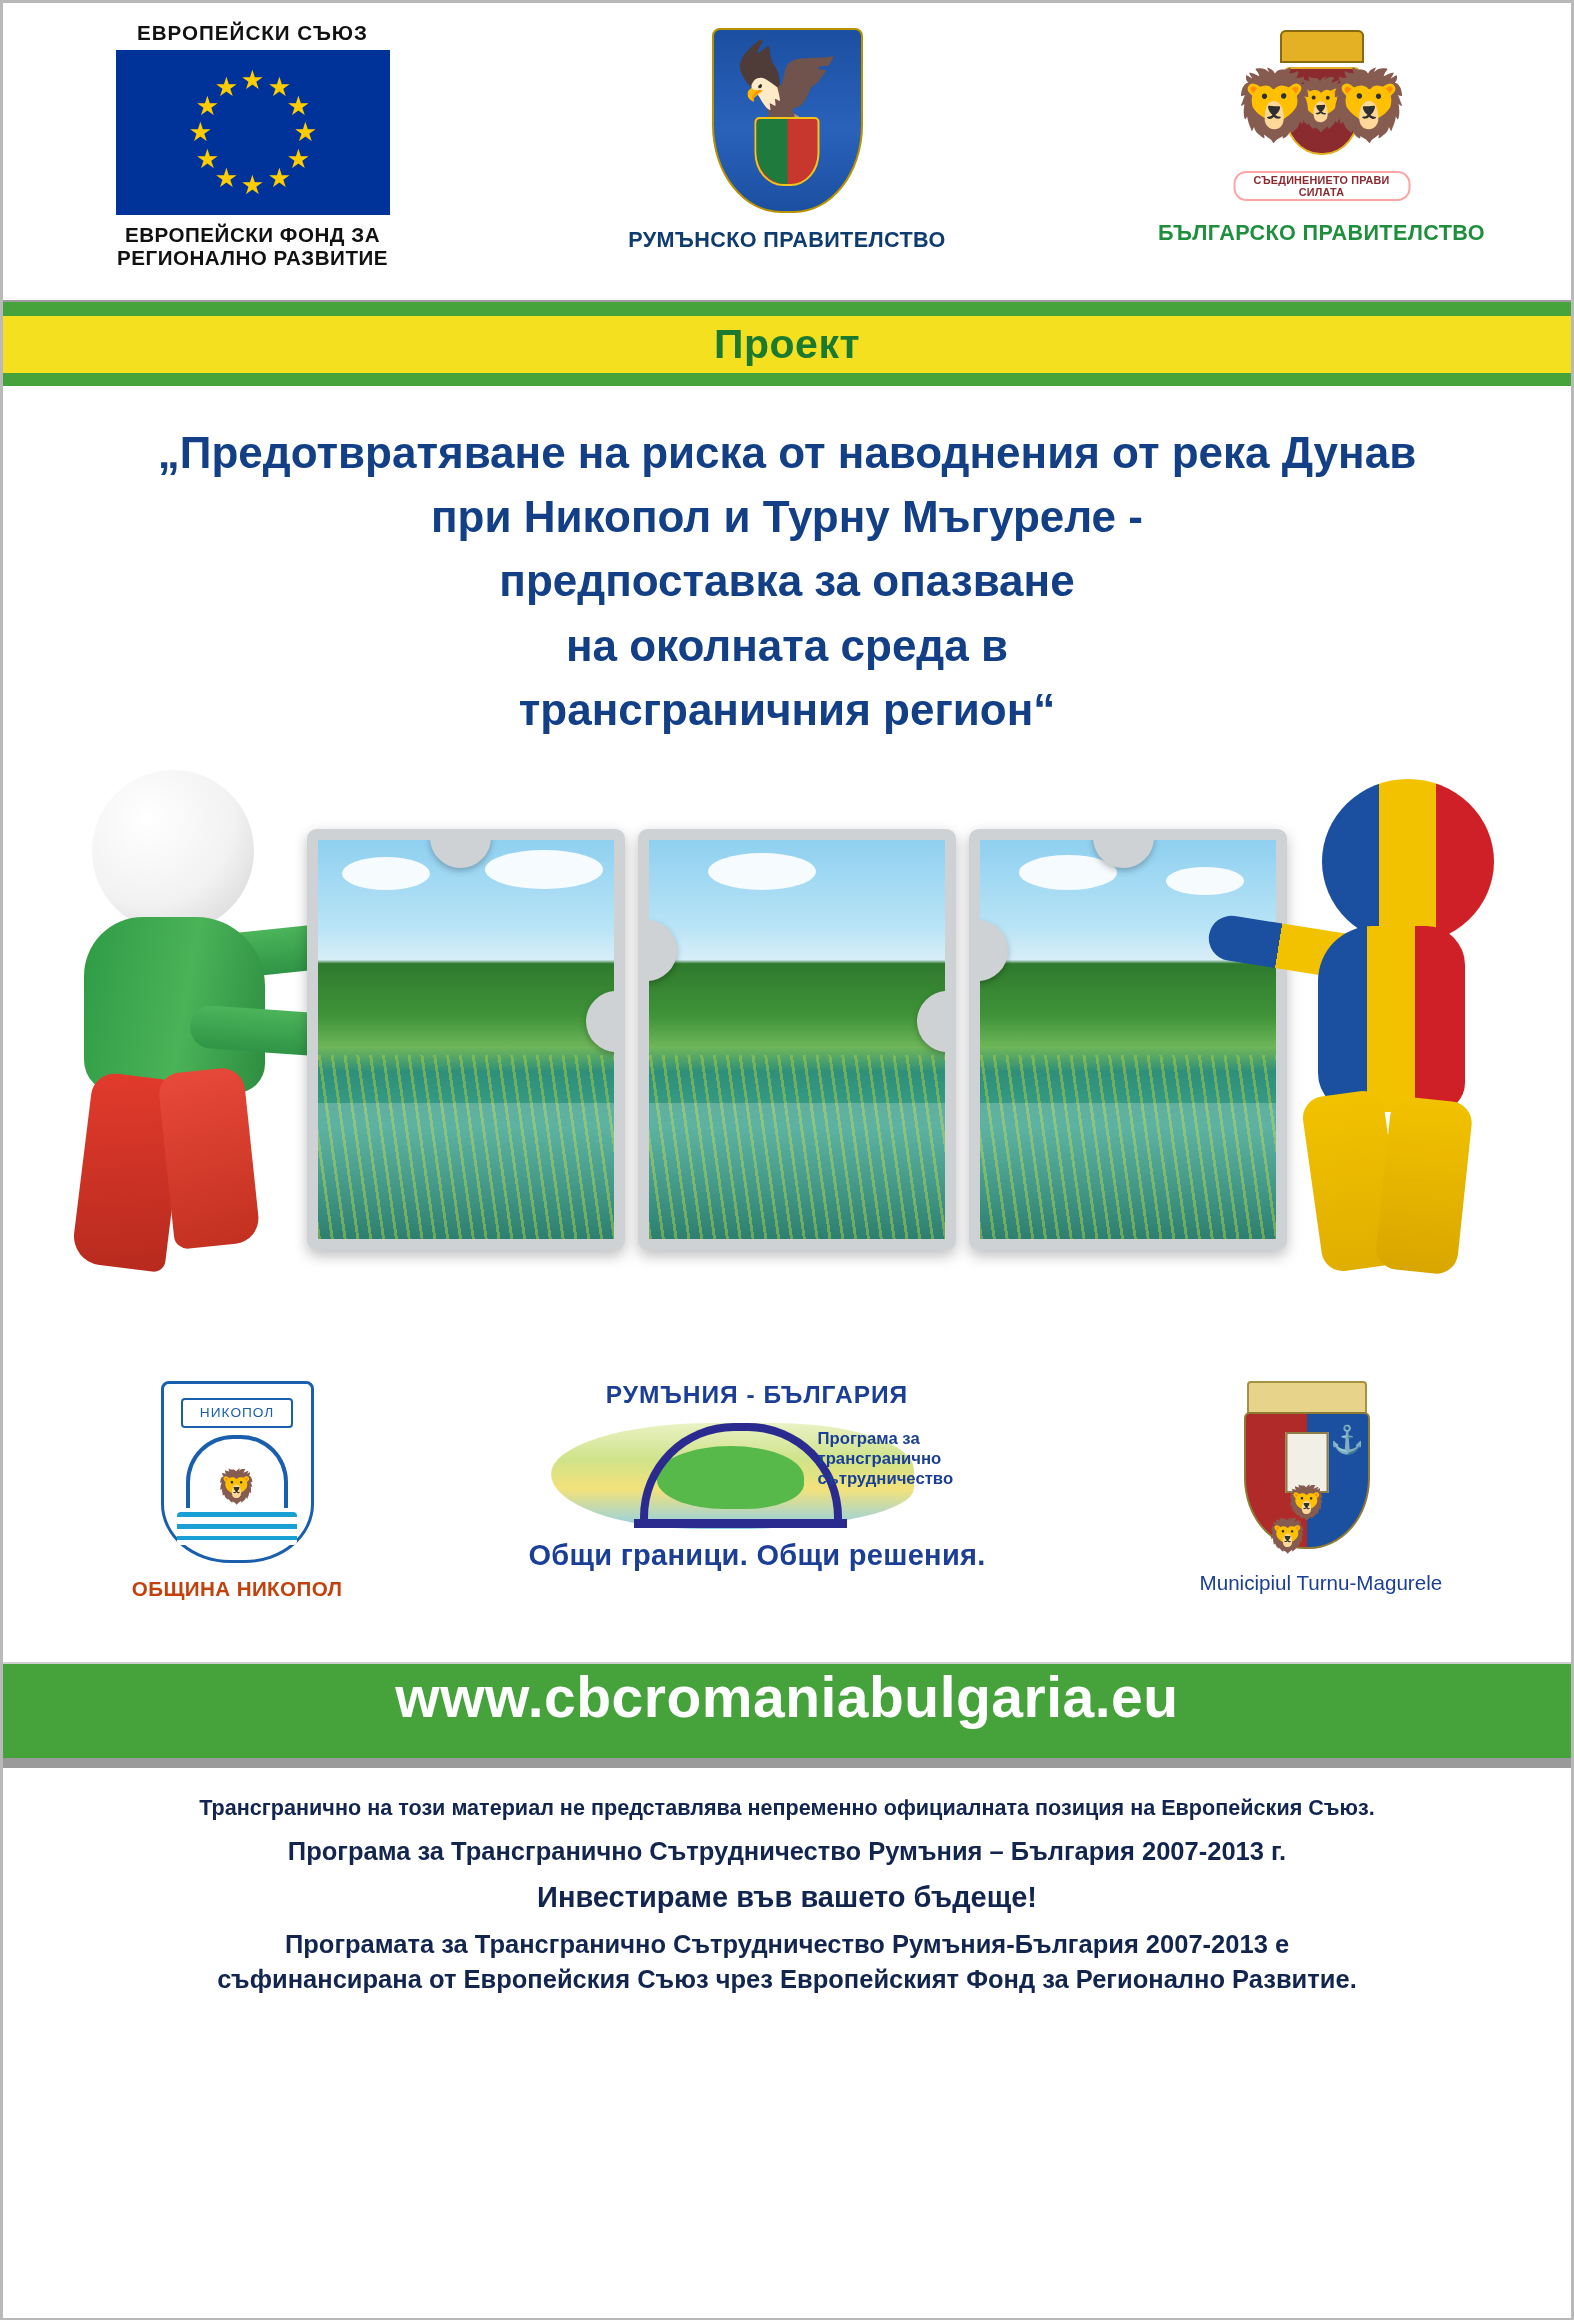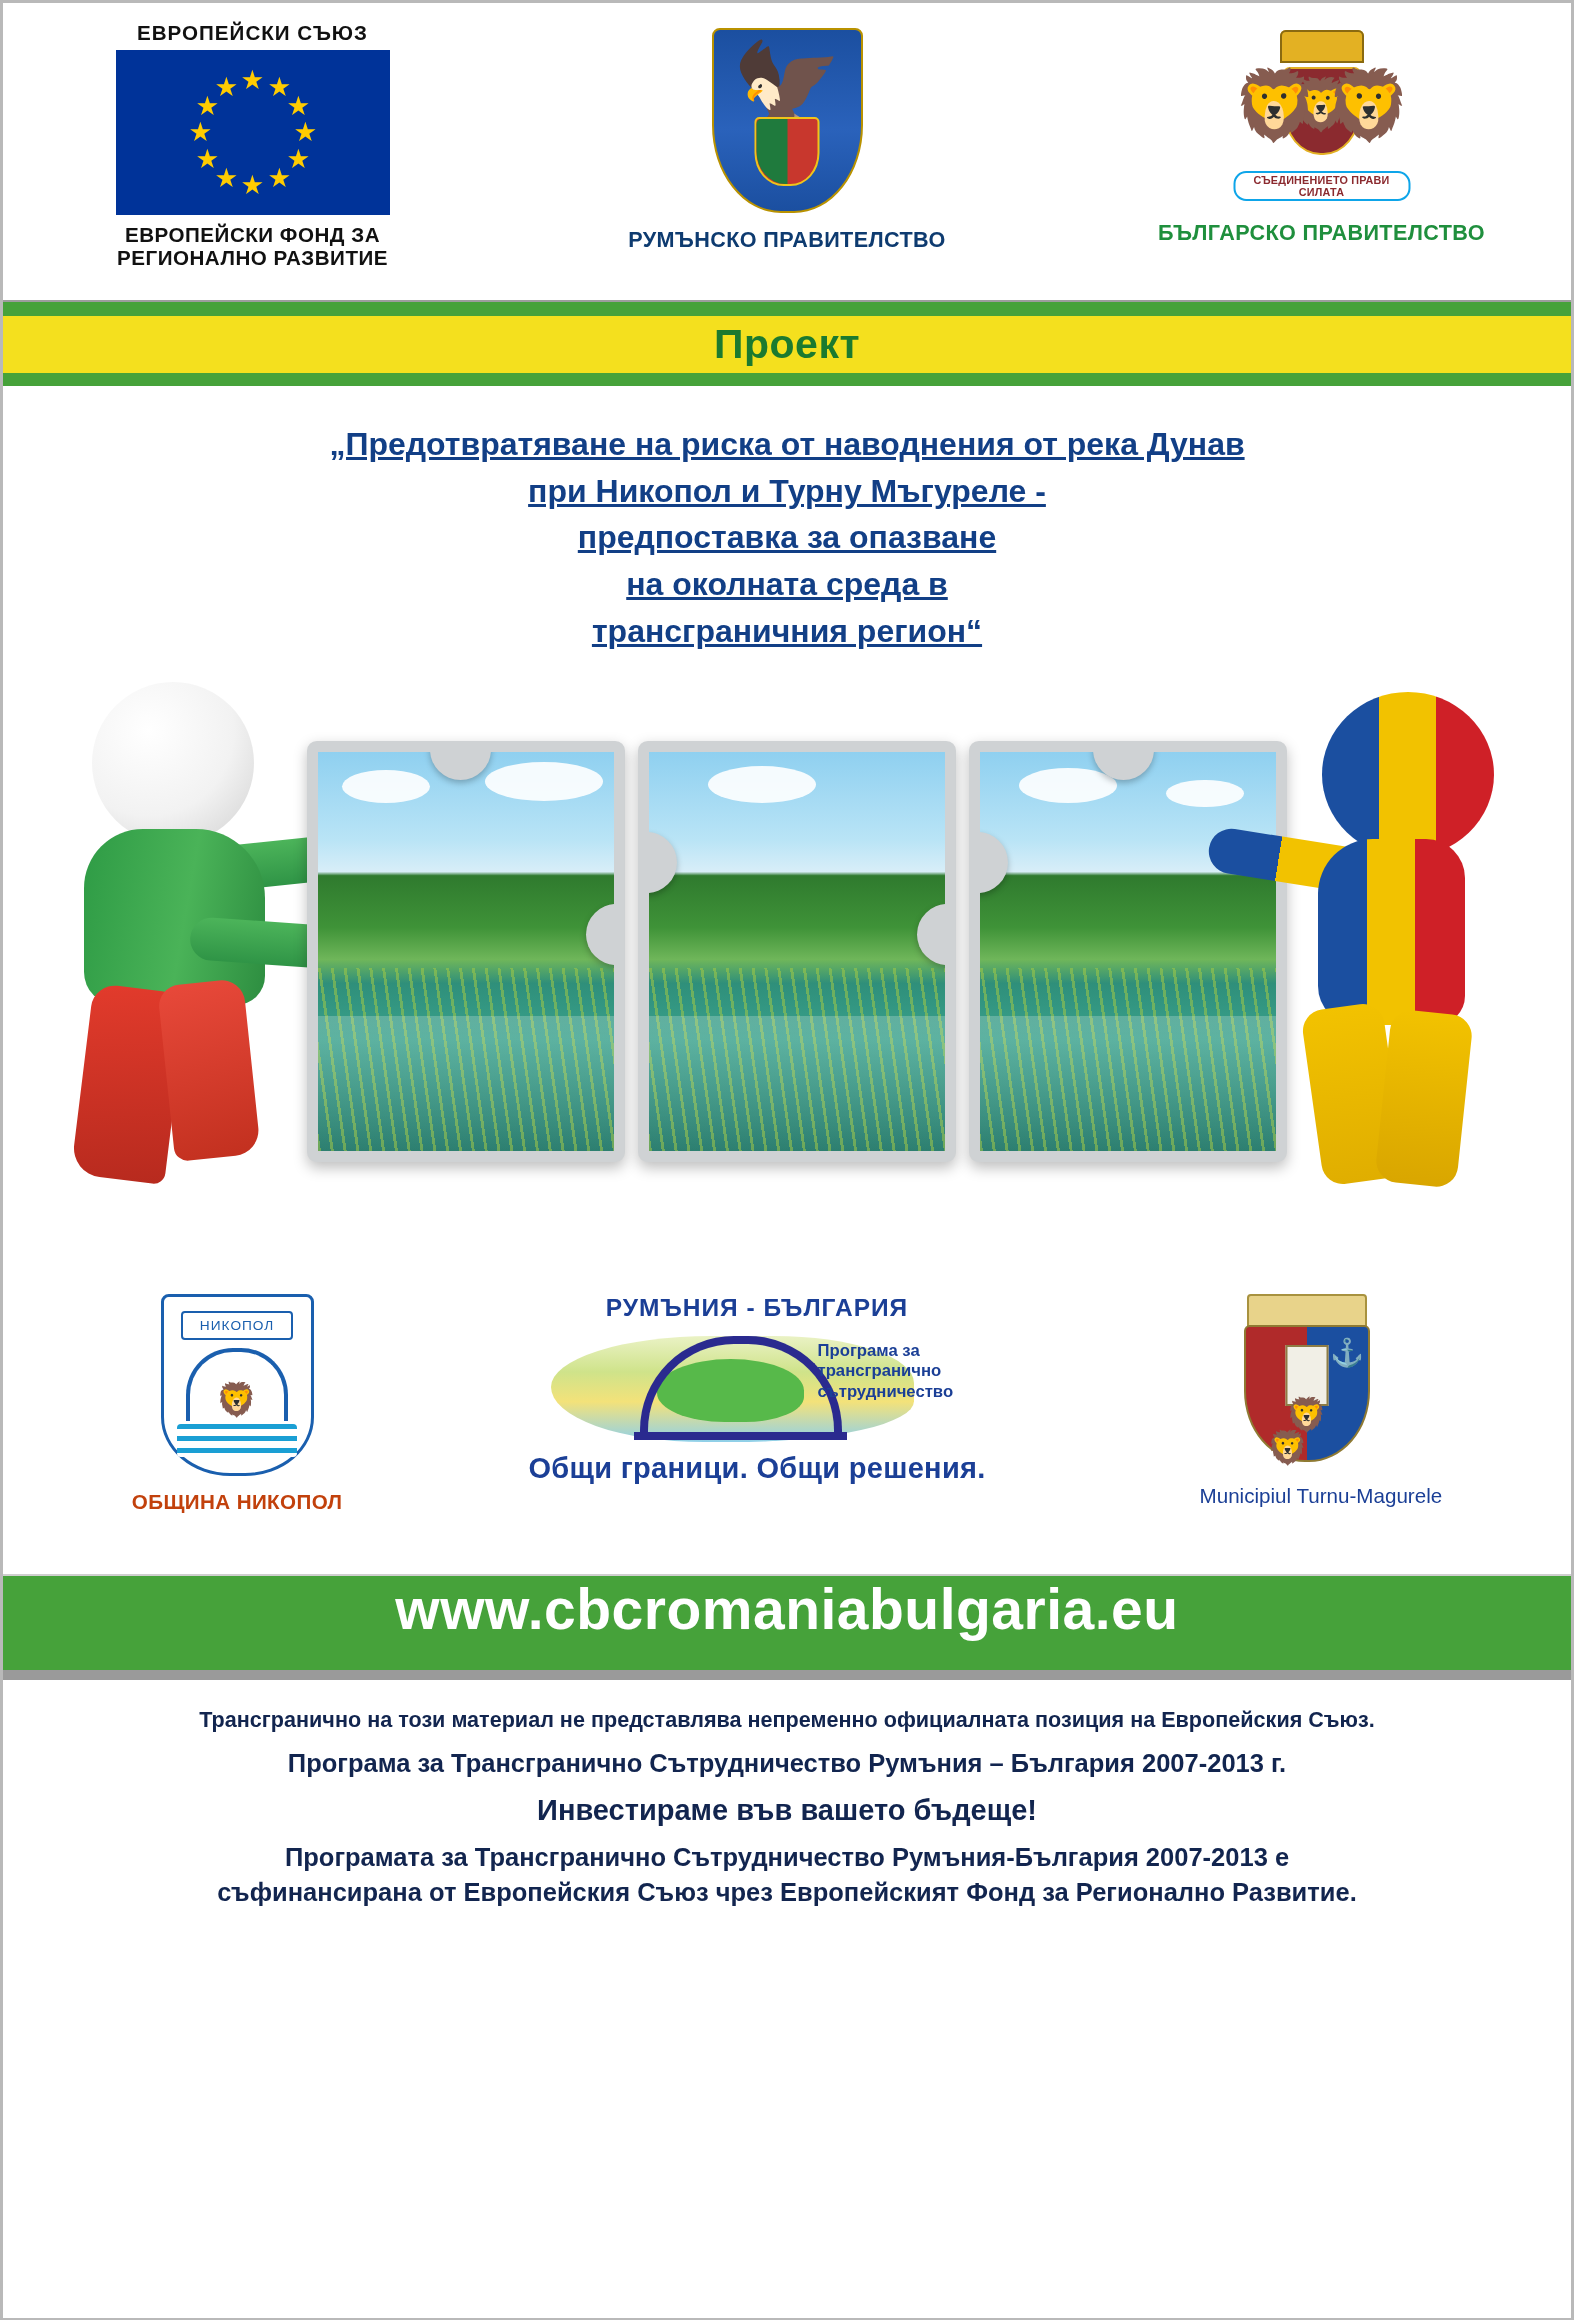--- a/index.html
+++ b/index.html
@@ -156,21 +156,21 @@
     color: #e0b62f;
   }
   .bg-lion-l { left: 2px; transform: scaleX(-1); }
   .bg-lion-r { right: 2px; }
   .bg-ribbon {
     position: absolute;
     bottom: 5.9px; left: 50%;
     transform: translateX(-50%);
     width: 173px; height: 25.5px;
     background: #ffffff;
-    border: 2px solid #0ea5e9;
+    border: 2px solid #fca5a5;
     border-radius: 12.7px;
     color: #8b2a2f;
     font-size: 10.8px;
     font-weight: bold;
     display: flex;
     align-items: center;
     justify-content: center;
     letter-spacing: 0.2px;
   }
   .bg-caption {
@@ -207,23 +207,22 @@
     height: 13.7px;
     background: #46a23a;
   }
 
   
   .title {
     padding: 35px 59px 0 59px;
     text-align: center;
     color: #123f86;
     font-weight: bold;
-    font-size: 32px;
+    font-size: 44px;
     line-height: 1.46;
-    text-decoration: underline;
   }
   .title .line { display: block; }
 
   
   .art {
     position: relative;
     height: 608px;
     margin-top: 17.6px;
   }
   

